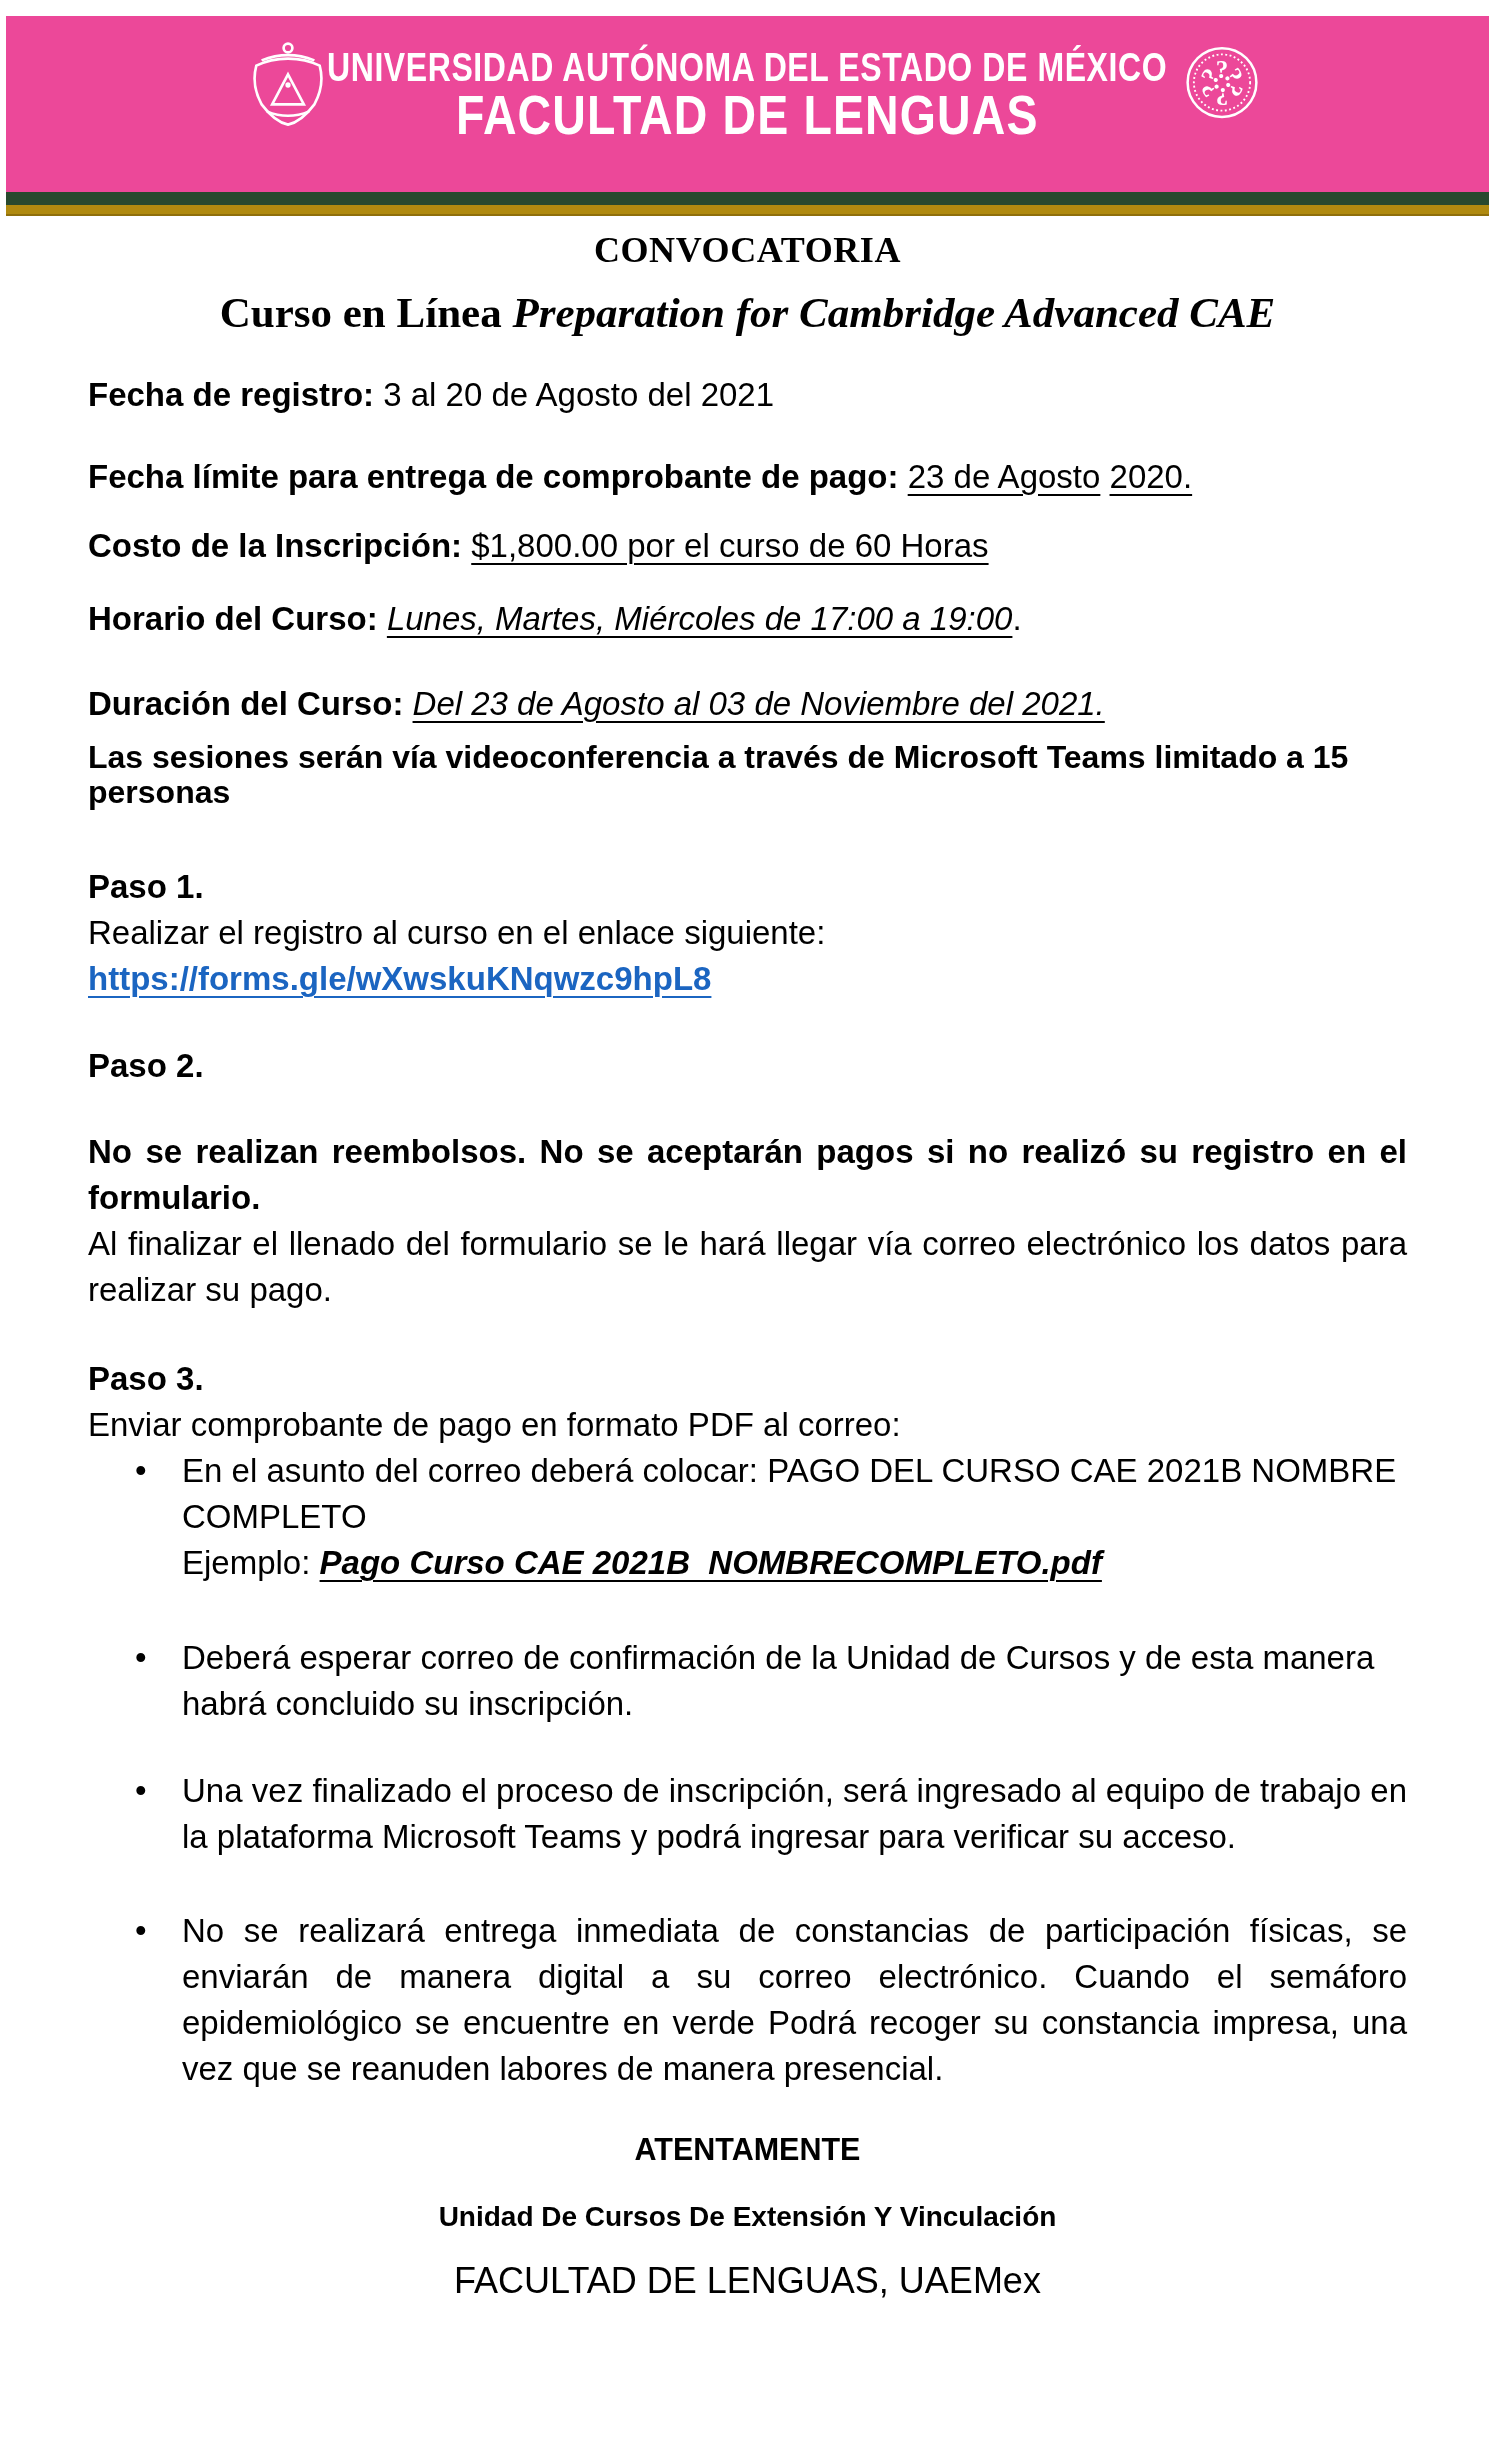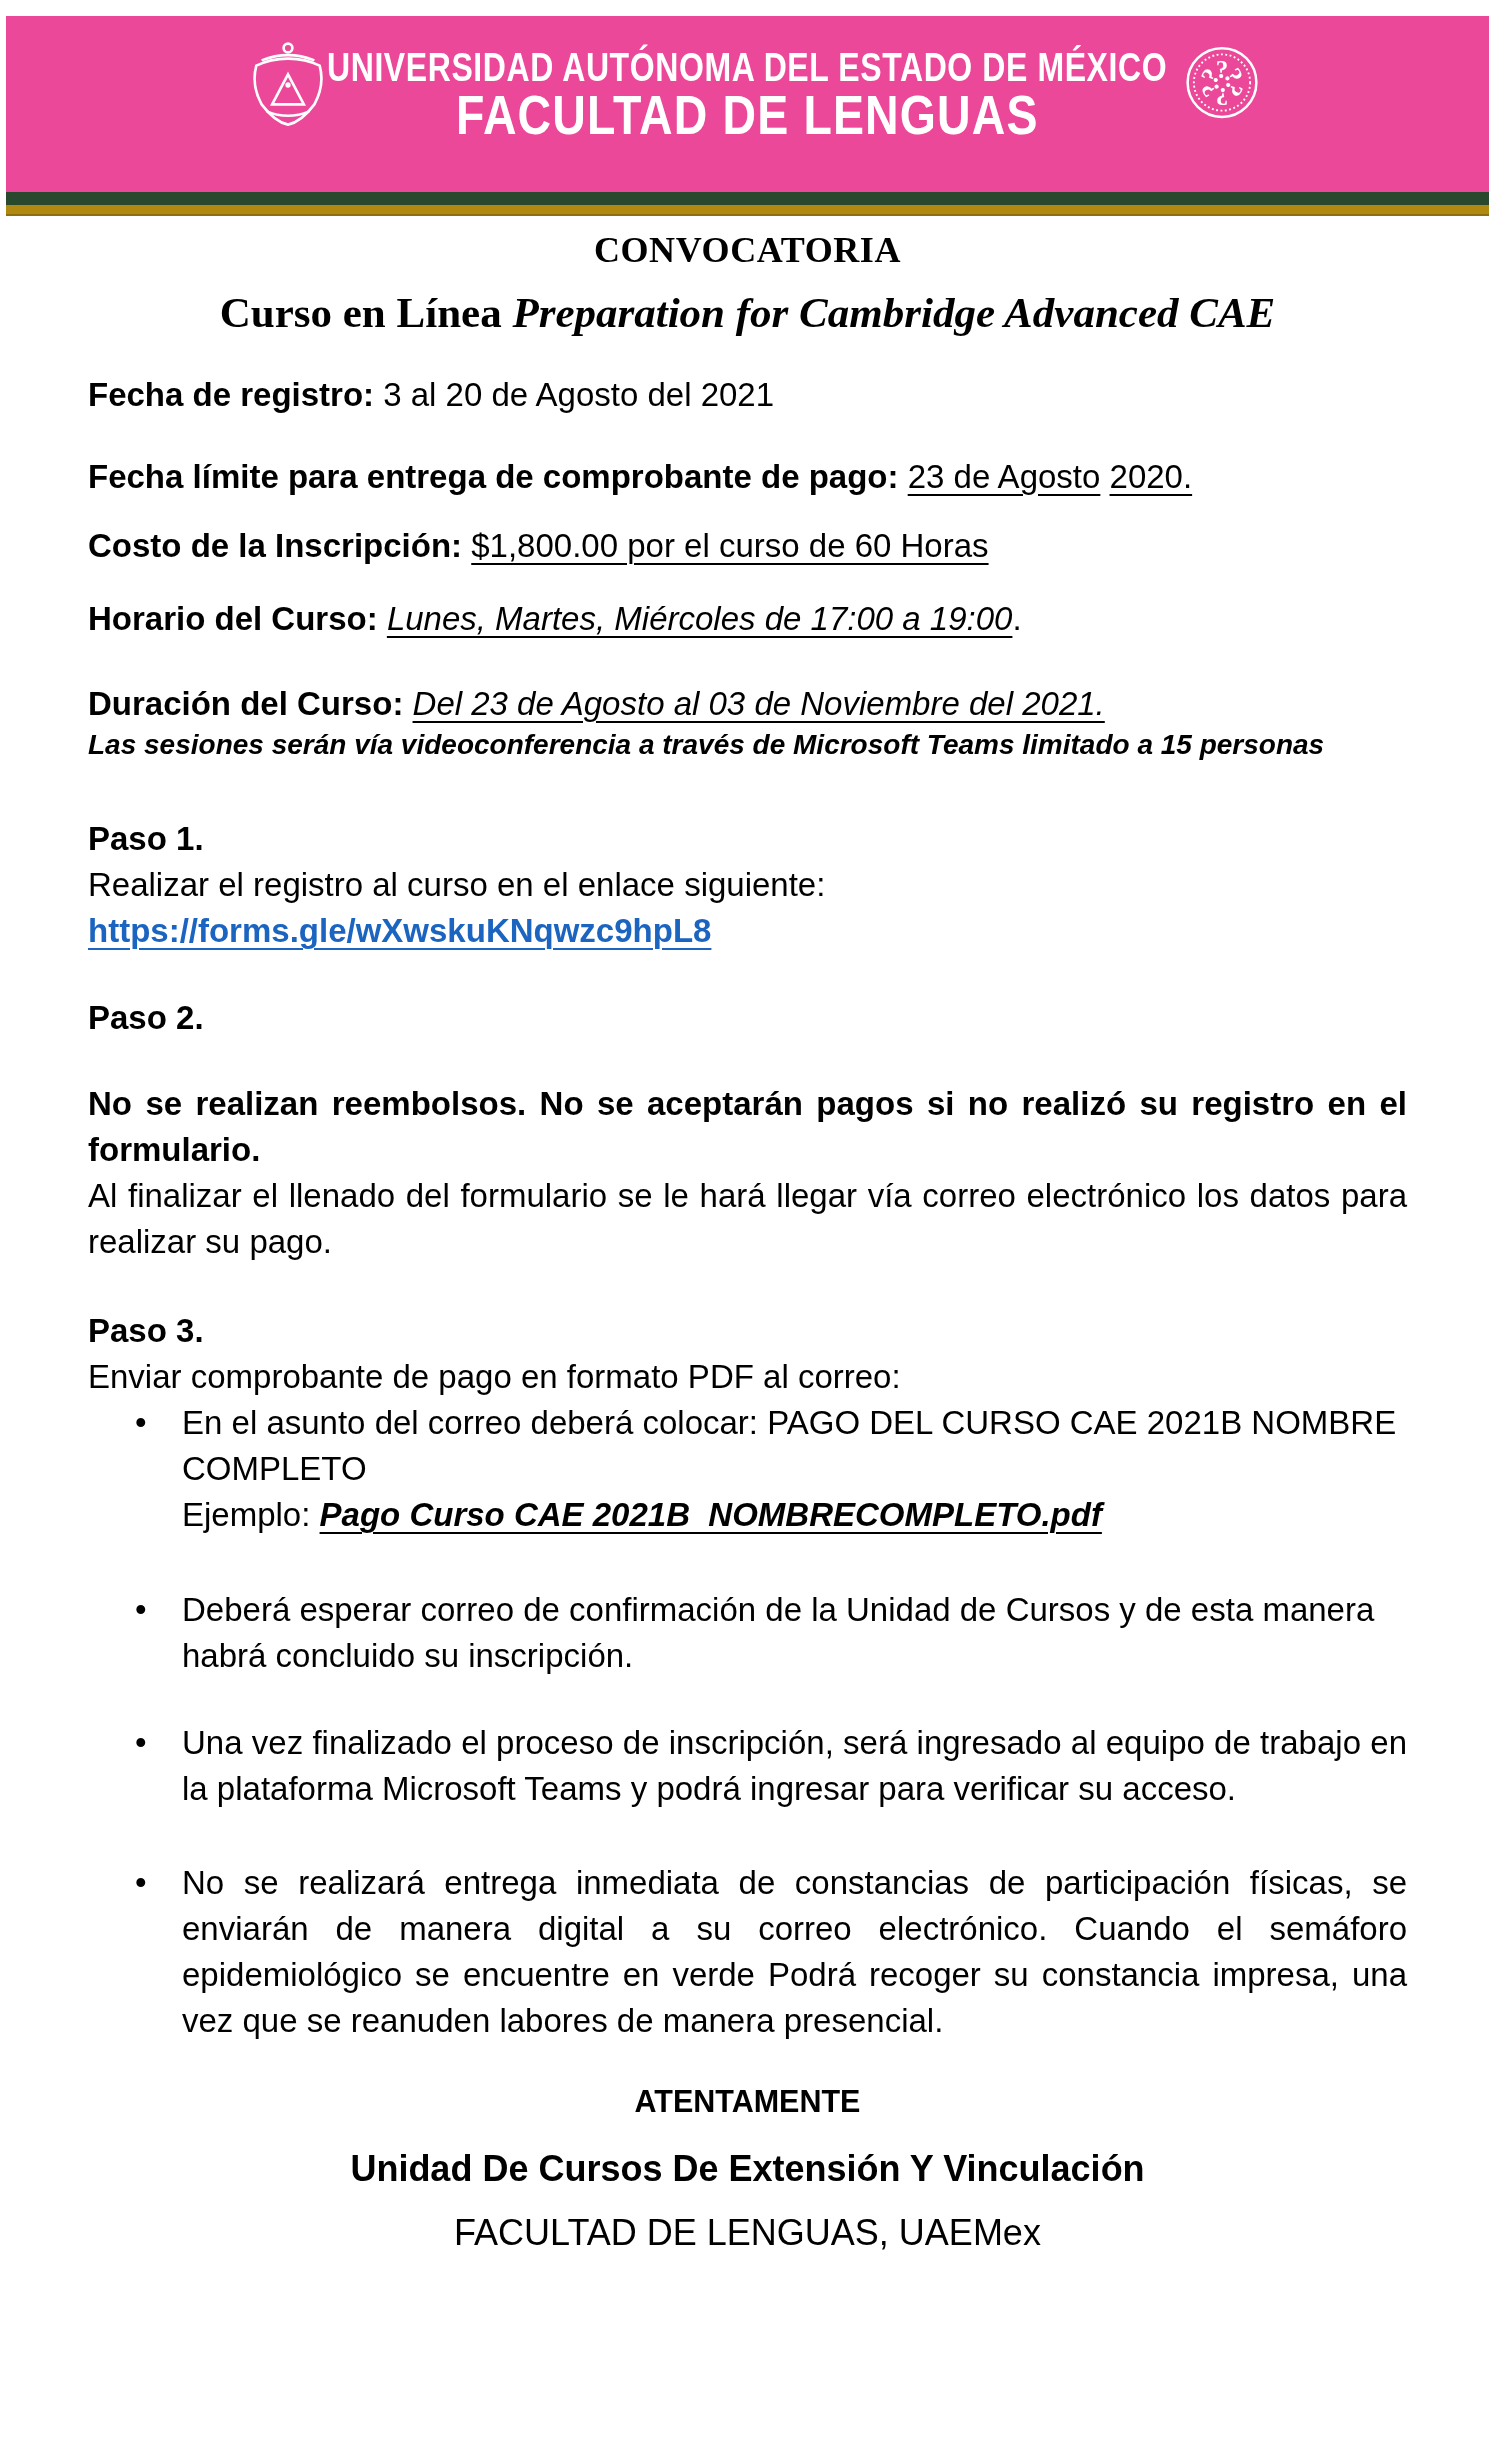--- a/index.html
+++ b/index.html
@@ -55,37 +55,37 @@
   .field{margin:0;}
   .mt-a{margin-top:34px;}
   .mt-b{margin-top:36px;}
   .mt-c{margin-top:23.5px;}
   .mt-d{margin-top:27px;}
   .mt-e{margin-top:39px;}
   b,strong{font-weight:bold;}
   .u{text-decoration:underline;text-decoration-thickness:2.3px;text-underline-offset:5.9px;}
   .it{font-style:italic;}
   .note{
-    font-size:28px;line-height:35px;font-weight:bold;font-style:italic;
-    margin-top:0;
+    font-size:32px;line-height:35px;font-weight:bold;
+    margin-top:13px;
   }
   .para{margin:0;}
   .justify{text-align:justify;}
   a.link{
     color:#1b65c1;font-weight:bold;
     text-decoration:underline;text-decoration-thickness:2.3px;text-underline-offset:5.9px;
   }
   .pre{white-space:pre-wrap;}
   
   .bullet-row{display:flex;align-items:flex-start;padding-left:47px;}
   .bullet-dot{width:47px;flex:0 0 47px;font-size:33px;line-height:46px;}
   .bullet-body{flex:1;}
   
   .f-atent{font-weight:bold;font-size:30.5px;line-height:35px;text-align:center;margin-top:40px;}
-  .f-unidad{font-weight:bold;font-size:36px;line-height:38px;text-align:center;margin-top:30.5px;}
+  .f-unidad{font-weight:bold;font-size:28px;line-height:38px;text-align:center;margin-top:30.5px;}
   .f-fac{font-weight:normal;font-size:36px;line-height:36px;text-align:center;margin-top:27px;}
 </style>
 </head>
 <body>
 
 <div class="page">
 
   <div class="banner">
     <div class="banner-green">
 

